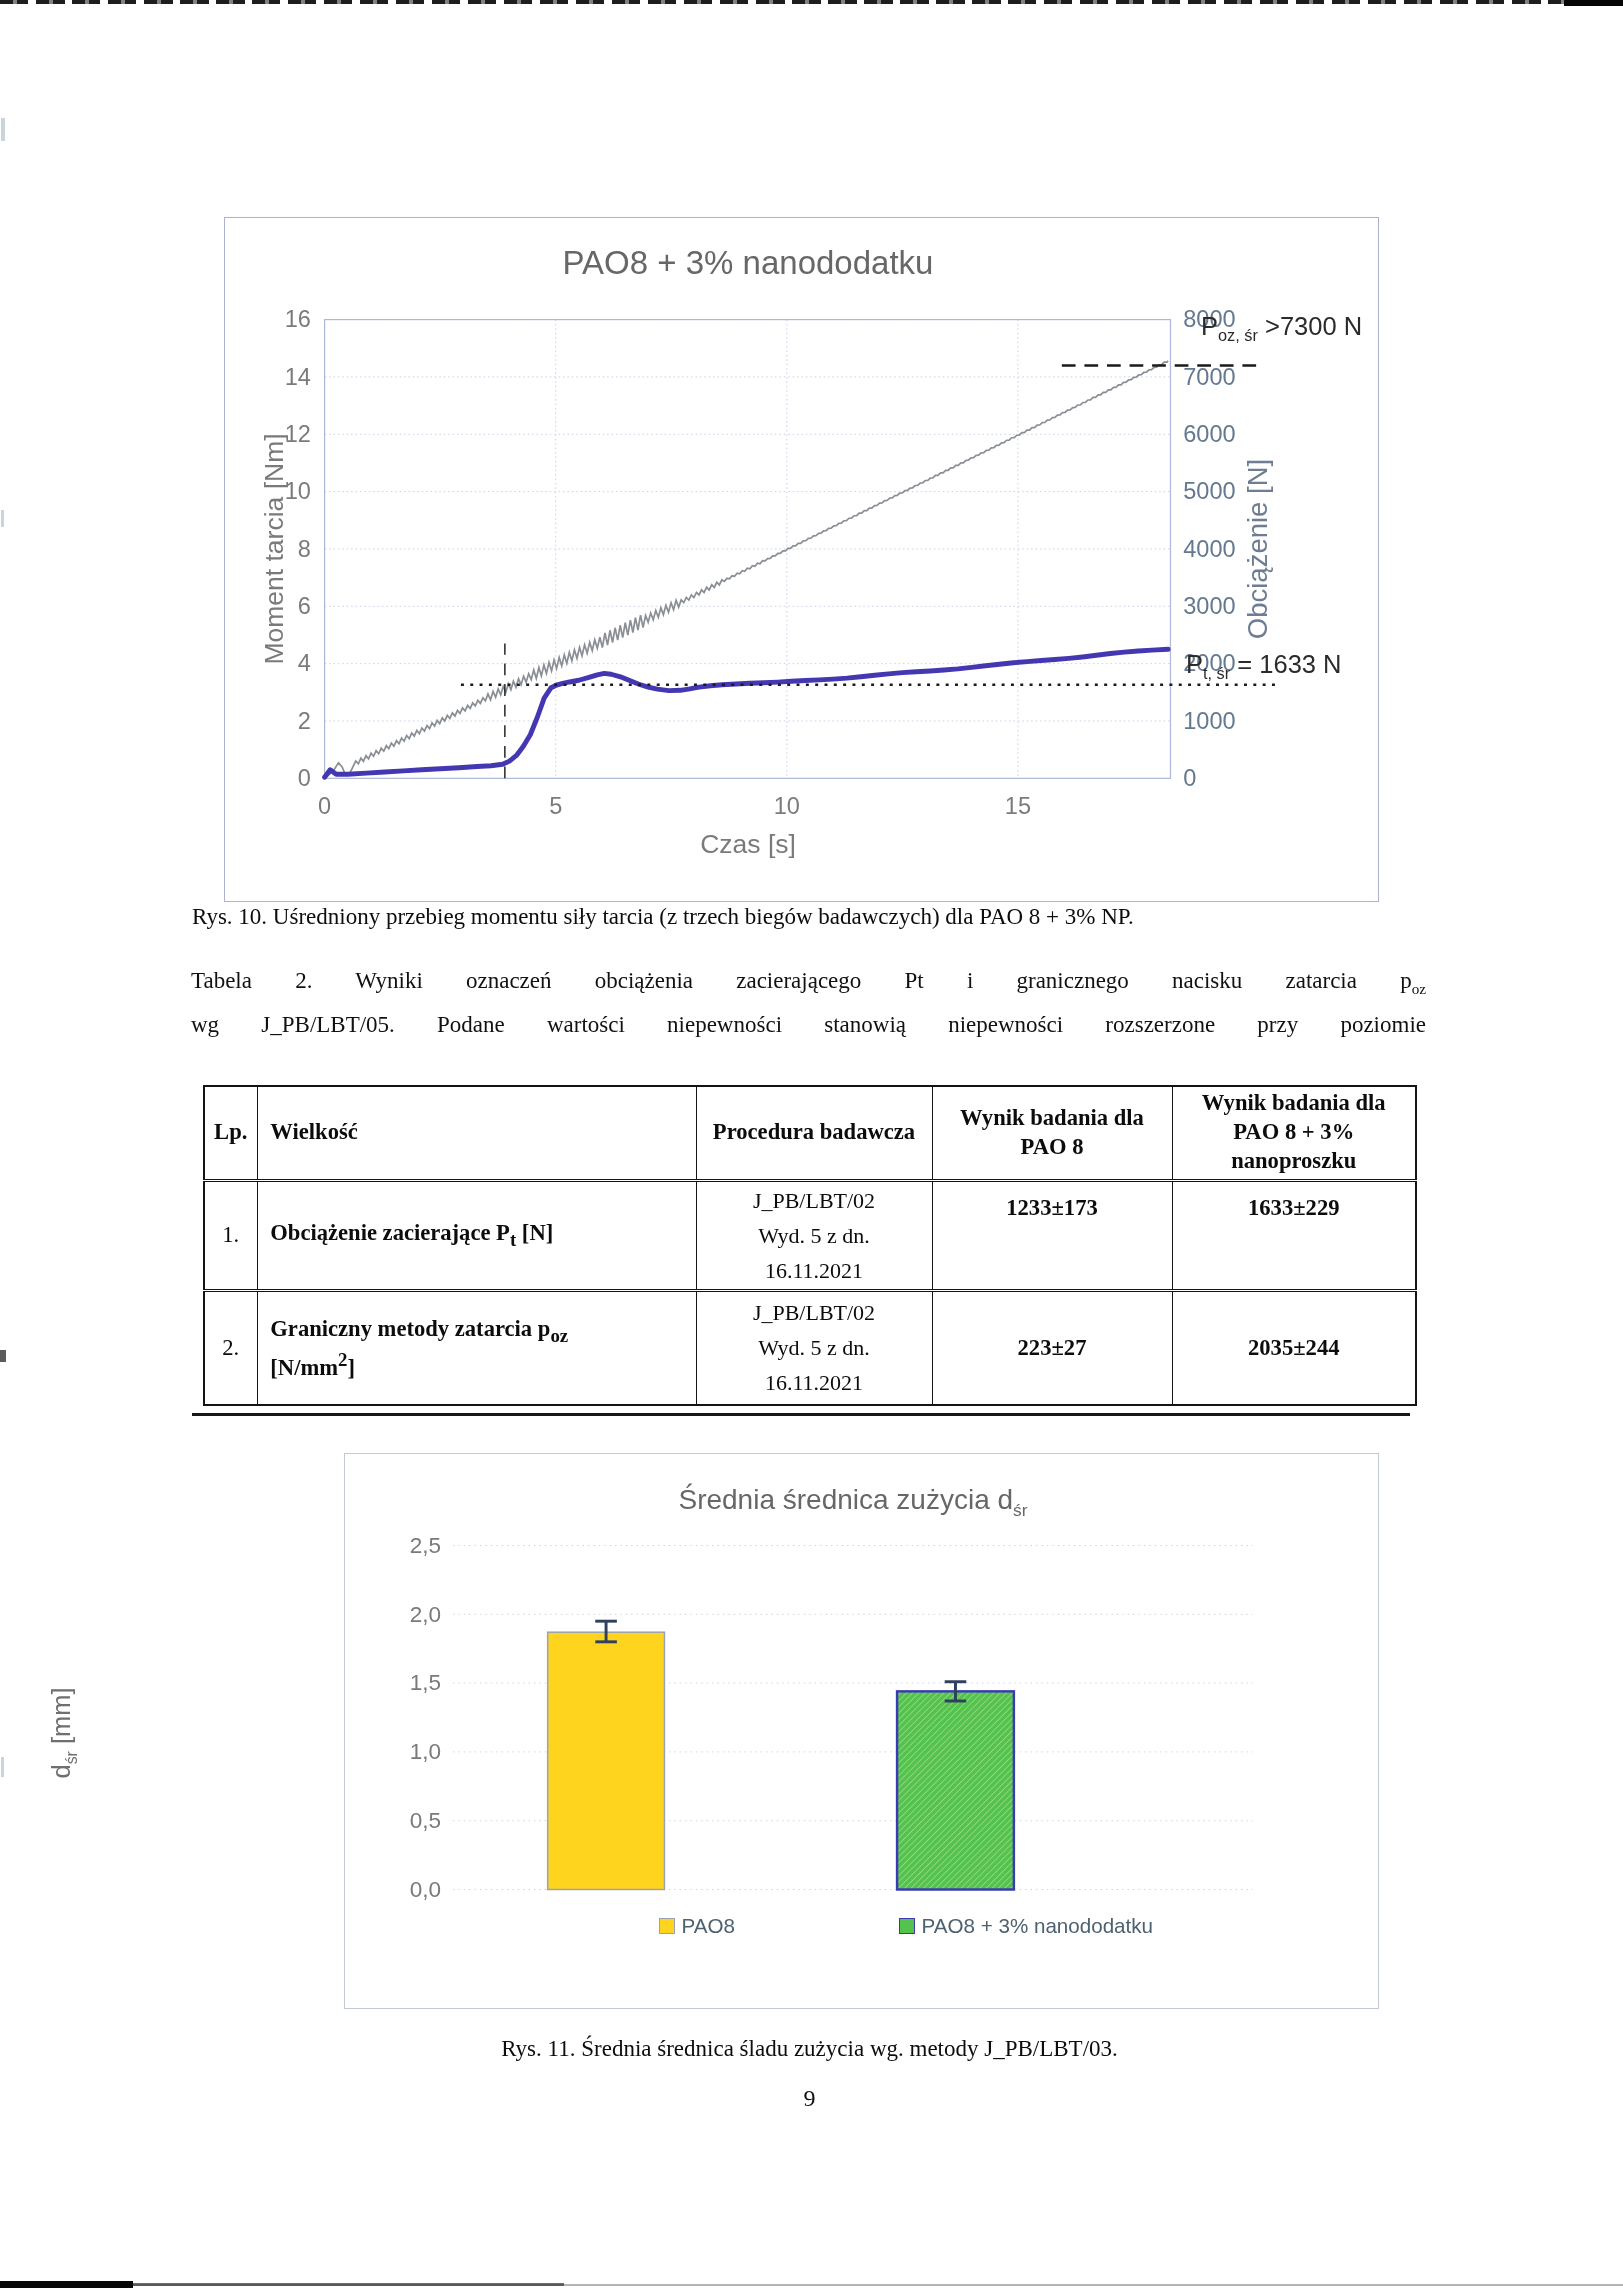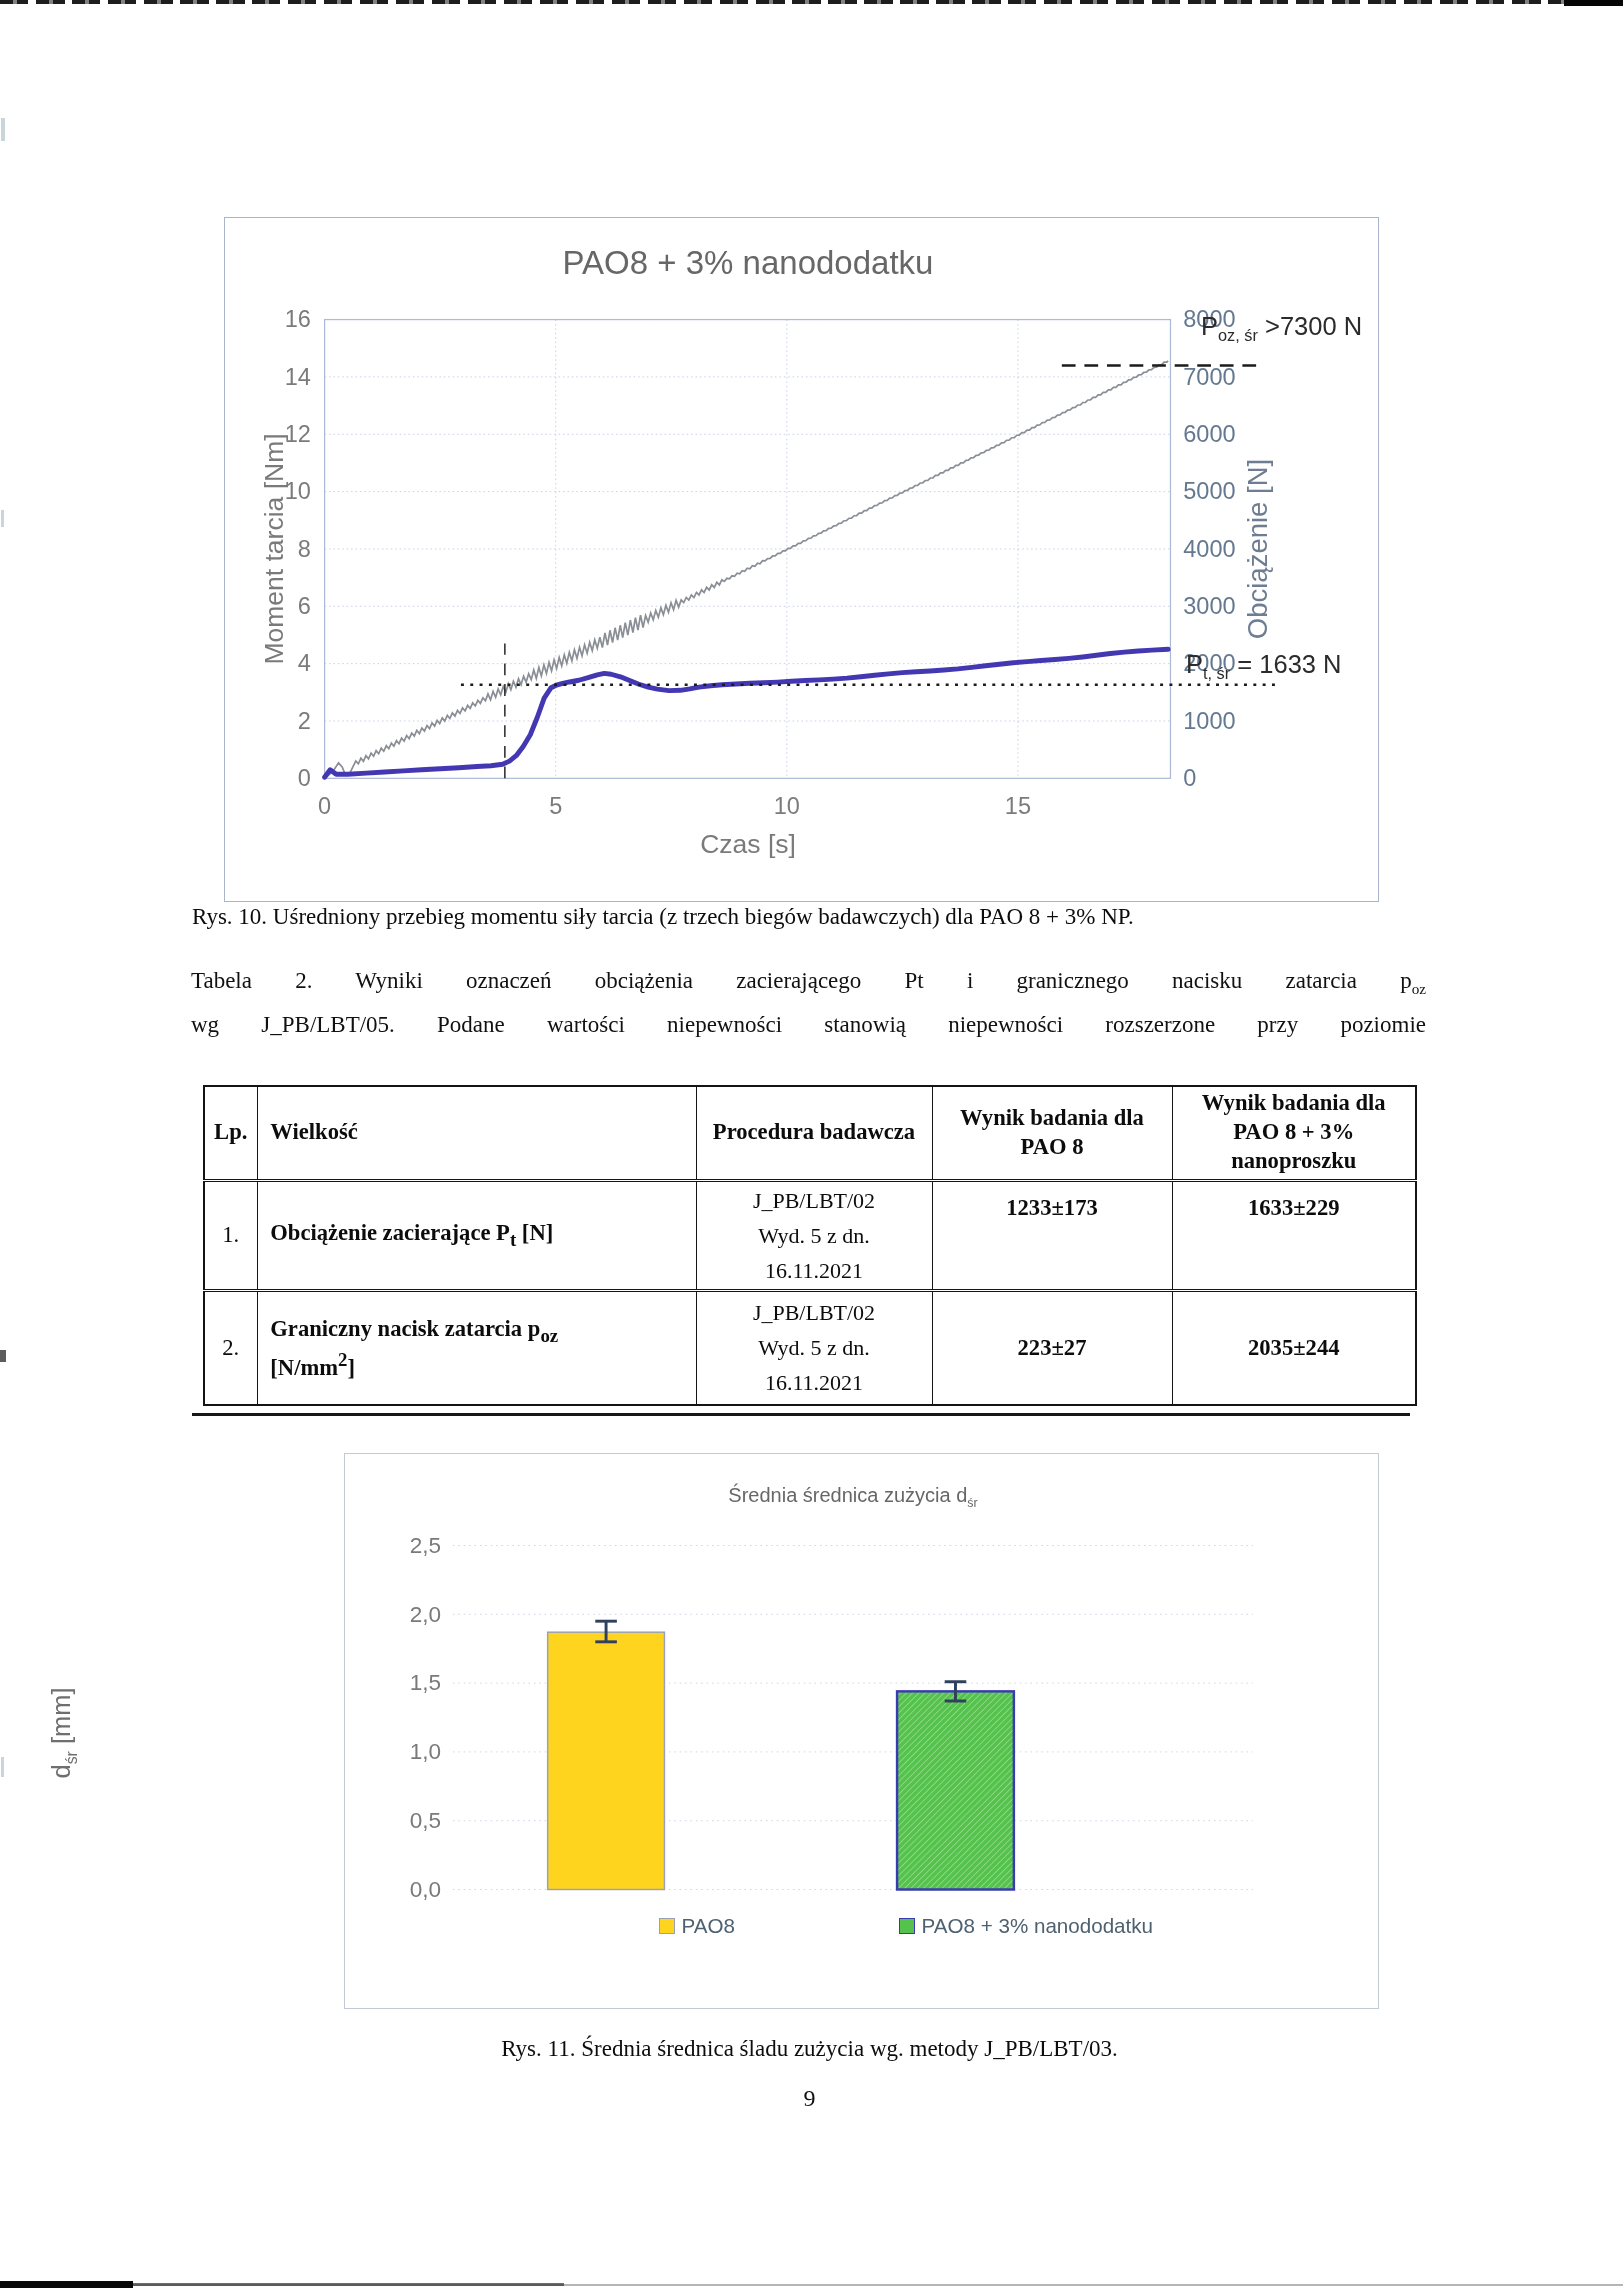--- a/index.html
+++ b/index.html
@@ -23,21 +23,21 @@
   
   .c1-frame{position:absolute;left:224px;top:217px;width:1153px;height:683px;
             border:1px solid #aab4cf;background:#fff;}
   .c2-frame{position:absolute;left:344px;top:1453px;width:1033px;height:554px;
             border:1px solid #c3c9d5;background:#fff;}
   .c1-frame svg,.c2-frame svg{position:absolute;left:0;top:0;}
   svg text{font-family:"Liberation Sans",sans-serif;}
   .chart-title{position:absolute;text-align:center;font-family:"Liberation Sans",sans-serif;
                color:#676767;white-space:nowrap;}
   .c1-title{left:100px;top:25.5px;width:846px;font-size:33px;}
-  .c2-title{left:108px;top:30px;width:800px;font-size:20px;}
+  .c2-title{left:108px;top:30px;width:800px;font-size:28px;}
   .c2-title sub,.c2-ylabel sub{font-size:62%;}
   .axis-label{position:absolute;font-family:"Liberation Sans",sans-serif;color:#7a7a7a;white-space:nowrap;}
   .c1-ylabel-left{left:49px;top:331px;transform:translate(-50%,-50%) rotate(-90deg);font-size:26.5px;}
   .c1-ylabel-right{left:1033px;top:331px;transform:translate(-50%,-50%) rotate(-90deg);font-size:27.5px;color:#6e7d92;}
   .c1-xlabel{left:100px;top:611px;width:846px;text-align:center;font-size:26.5px;}
   .c2-ylabel{left:64px;top:1733px;transform:translate(-50%,-50%) rotate(-90deg);font-size:25.5px;color:#6f6f6f;}
   .c1-ann{position:absolute;font-family:"Liberation Sans",sans-serif;font-size:25.5px;color:#2b2b2b;white-space:nowrap;}
   .c1-ann sub{font-size:64%;}
   
   .c2-legend{position:absolute;left:0;top:460px;width:1033px;height:29.4px;}
@@ -168,21 +168,21 @@
         <div>J_PB/LBT/02</div>
         <div>Wyd. 5 z dn.</div>
         <div>16.11.2021</div>
       </td>
       <td class="val">1233±173</td>
       <td class="val">1633±229</td>
     </tr>
     <tr class="r2">
       <td class="lp">2.</td>
       <td class="qty">
-        <span>Graniczny nacisk zatarcia p</span><sub>oz</sub><br>
+        <span>Graniczny metody zatarcia p</span><sub>oz</sub><br>
         <span>[N/mm</span><sup>2</sup><span>]</span>
       </td>
       <td class="proc">
         <div>J_PB/LBT/02</div>
         <div>Wyd. 5 z dn.</div>
         <div>16.11.2021</div>
       </td>
       <td class="val">223±27</td>
       <td class="val">2035±244</td>
     </tr>

